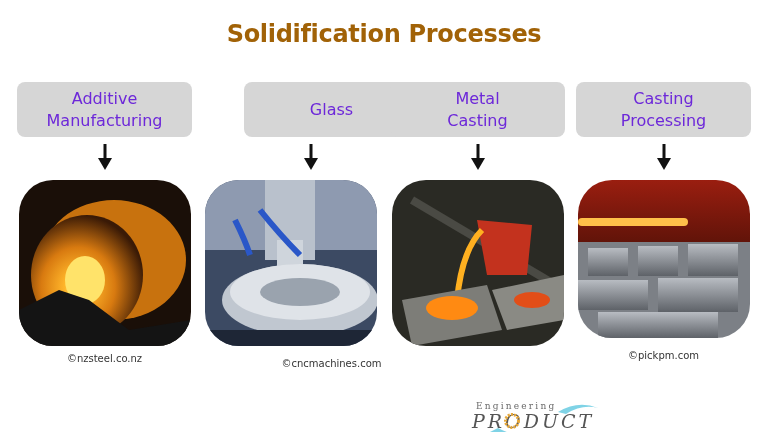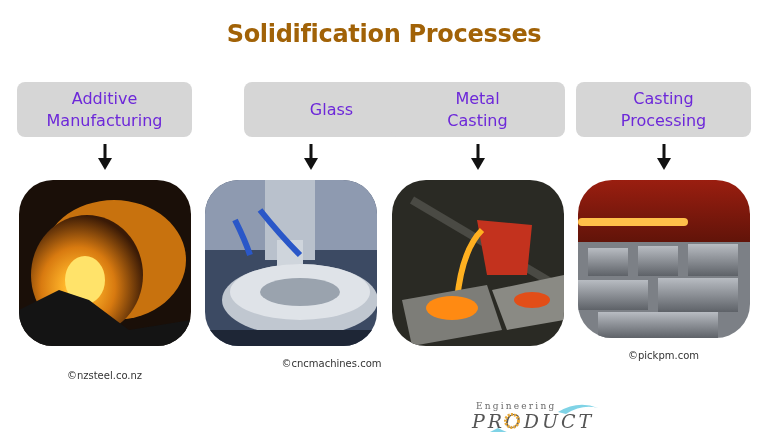--- a/index.html
+++ b/index.html
@@ -39,21 +39,21 @@
             <stop offset="1" stop-color="#3a1a06"></stop>
         </radialGradient>
       </defs>
       <rect width="172" height="166" fill="#1a0f08"></rect>
       <ellipse cx="95" cy="80" rx="72" ry="60" fill="#c8720e"></ellipse>
       <ellipse cx="68" cy="95" rx="56" ry="60" fill="url(#g1)"></ellipse>
       <ellipse cx="66" cy="100" rx="20" ry="24" fill="#ffe36a"></ellipse>
       <path d="M0 130 L40 110 L70 120 L110 150 L172 140 L172 166 L0 166 Z" fill="#141414"></path>
     </svg>
   </div>
-  <div class="credit" style="top:288px;">©nzsteel.co.nz</div>
+  <div class="credit" style="top:271px;">©nzsteel.co.nz</div>
 </div>
 
 <div class="col" style="left:203px;padding-left:41px;">
   <div class="box">
     <span>Glass</span>
   </div>
   <svg class="arrow" viewBox="0 0 14 26">
       <rect x="5.5" y="0" width="3" height="16" fill="#111"></rect>
       <polygon points="0,14 14,14 7,26" fill="#111"></polygon>
     </svg>

